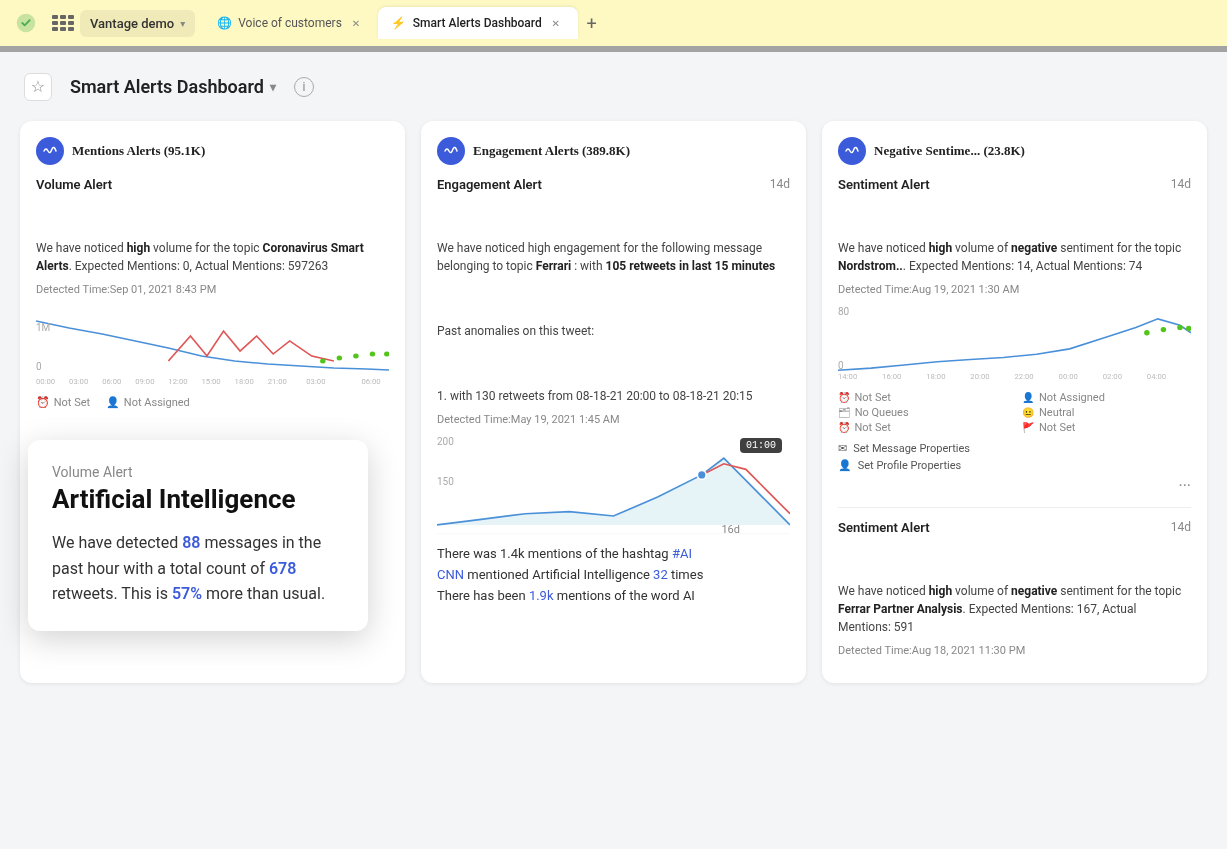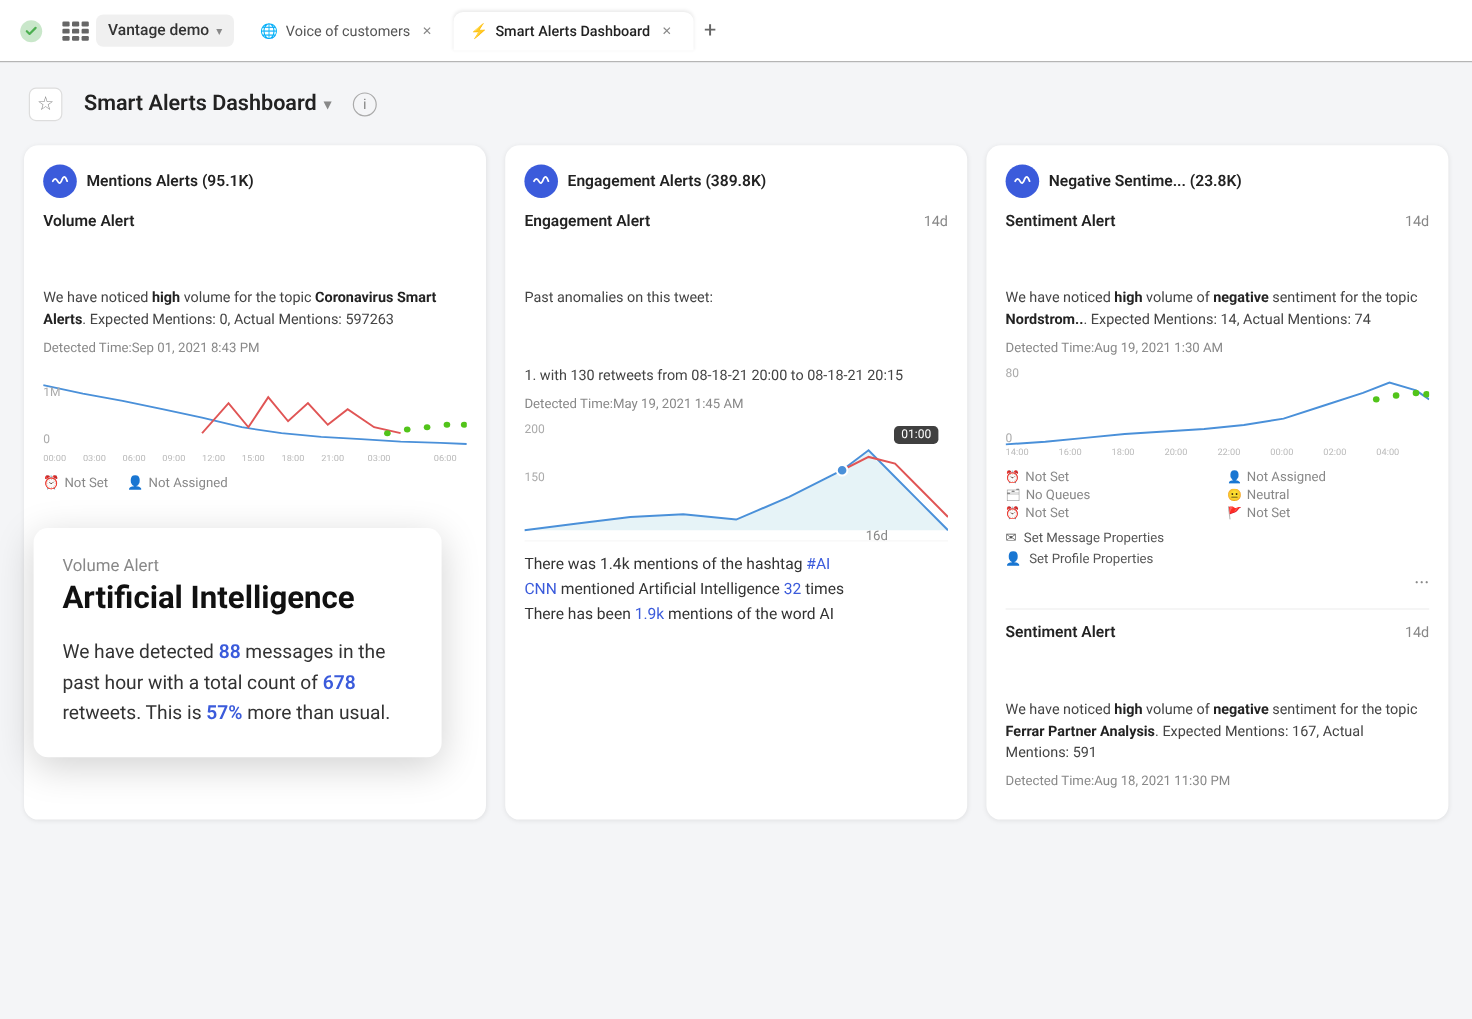--- a/index.html
+++ b/index.html
@@ -7,27 +7,27 @@
       font-family: -apple-system, BlinkMacSystemFont, 'Segoe UI', Roboto, sans-serif;
       background: #e8eaed;
       width: 1227px;
       height: 849px;
       overflow: hidden;
       position: relative;
     }
 
     
     .browser-chrome {
-      background: #ffffff;
+      background: #fef9c3;
       height: 52px;
       display: flex;
       align-items: center;
       padding: 0 12px;
       gap: 8px;
-      border-bottom: 1px solid #a3a3a3;
+      border-bottom: 6px solid #a3a3a3;
     }
     .browser-logo {
       width: 28px;
       height: 28px;
       display: flex;
       align-items: center;
       justify-content: center;
     }
     .browser-logo svg { width: 22px; height: 22px; }
     .app-switcher {
@@ -118,21 +118,21 @@
       display: flex; align-items: center; gap: 8px;
       margin-bottom: 12px;
     }
     .card-icon {
       width: 28px; height: 28px; border-radius: 50%;
       background: #3b5bdb; display: flex; align-items: center;
       justify-content: center; flex-shrink: 0;
     }
     .card-icon svg { width: 16px; height: 16px; }
     .card-title {
-      font-size: 13px; font-weight: 600; color: #222;
+      font-size: 13px; font-weight: 600; color: #222; font-family: Liberation Serif, serif;
     }
 
     .alert-row {
       display: flex; justify-content: space-between; align-items: flex-start;
       margin-bottom: 8px;
     }
     .alert-type { font-size: 13px; font-weight: 600; color: #222; }
     .alert-days { font-size: 12px; color: #888; }
 
     .alert-text {
@@ -186,20 +186,21 @@
 
     .tooltip-time {
       position: absolute;
       background: rgba(0,0,0,0.75);
       color: #fff;
       font-size: 10px;
       padding: 2px 6px;
       border-radius: 4px;
       top: 2px;
       right: 8px;
+      font-family: Liberation Mono, monospace;
     }
 
     .alert-actions {
       display: flex; flex-direction: column; gap: 4px; margin-top: 8px;
     }
     .action-row {
       display: flex; align-items: center; gap: 6px;
       font-size: 11px; color: #555;
     }
     .more-dots { font-size: 16px; color: #888; text-align: right; margin-top: 4px; }
@@ -337,20 +338,23 @@
           </svg>
         </div>
         <span class="card-title">Engagement Alerts (389.8K)</span>
       </div>
 
       <div class="alert-row">
         <span class="alert-type">Engagement Alert</span>
         <span class="alert-days">14d</span>
       </div>
 
+      <div class="alert-text">
+        We have noticed high engagement for the following message belonging to topic <strong>Ferrari</strong> :  with <strong>105 retweets in last 15 minutes</strong>
+      </div>
       <div class="alert-text" style="margin-bottom:4px;">
         Past anomalies on this tweet:
       </div>
       <div class="alert-text">
         1.  with 130 retweets from 08-18-21 20:00 to 08-18-21 20:15
       </div>
       <div class="detected-time">Detected Time:May 19, 2021 1:45 AM</div>
 
       <div class="chart-area" style="height:100px;position:relative;">
         <span style="position:absolute;left:0;top:0;font-size:10px;color:#aaa;">200</span>

